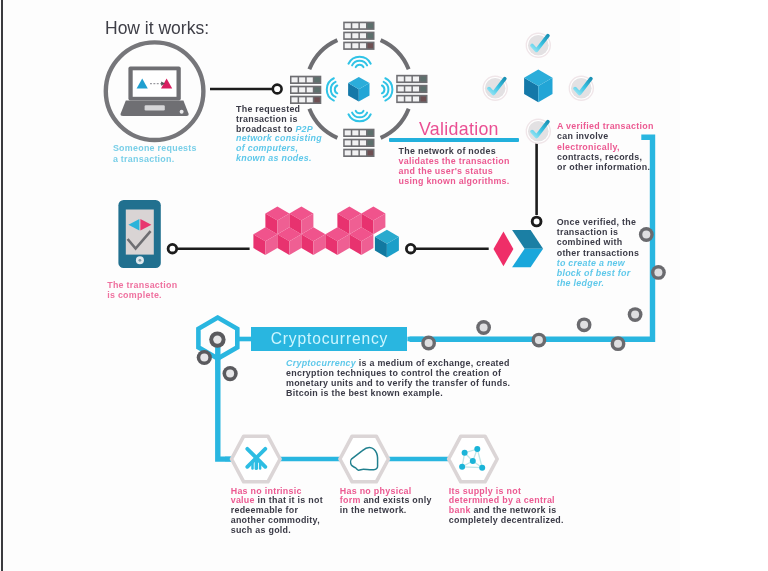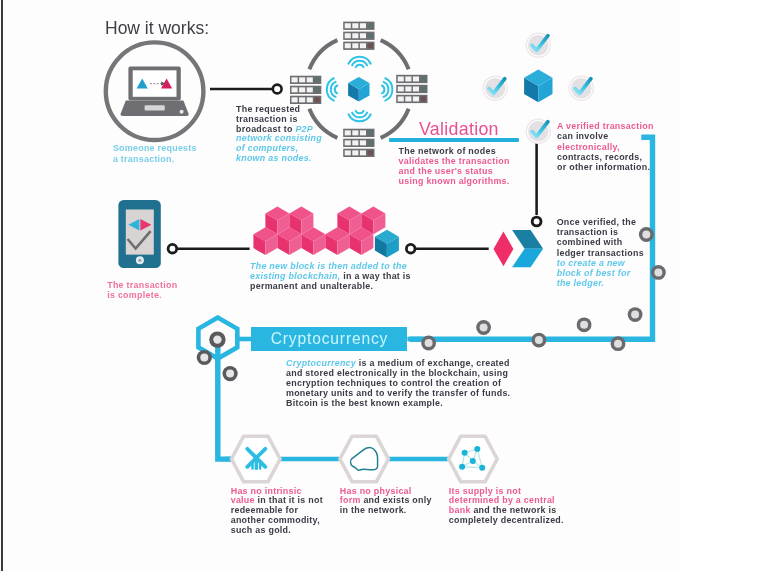--- a/index.html
+++ b/index.html
@@ -76,21 +76,21 @@
       <div><span class="dark">can involve</span></div>
       <div><span class="pink">electronically,</span></div>
       <div><span class="dark">contracts, records,</span></div>
       <div><span class="dark">or other information.</span></div>
     </div>
 
   <div class="abs cap" id="txt-combined" style="left:556.7px;top:216.6px;line-height:10.32px;">
       <div><span class="dark">Once verified, the</span></div>
       <div><span class="dark">transaction is</span></div>
       <div><span class="dark">combined with</span></div>
-      <div><span class="dark">ledger transactions</span></div>
+      <div><span class="dark">other transactions</span></div>
       <div><span class="blue">to create a new</span></div>
       <div><span class="blue">block of best for</span></div>
       <div><span class="blue">the ledger.</span></div>
     </div>
 
   <svg class="abs" id="phone-svg" style="left:116px;top:198px;" width="48" height="74" viewBox="0 0 48 74">
     <rect x="2.4" y="2" width="42.4" height="68.1" rx="5.2" fill="#21708f"></rect>
     <rect x="9.8" y="11.5" width="28" height="45.1" fill="#d9d4d4"></rect>
     <circle cx="23.9" cy="62.3" r="4.0" fill="#dfe9ee"></circle>
     <circle cx="23.9" cy="62.3" r="1.4" fill="#7f9aa6"></circle>
@@ -157,25 +157,20 @@
         <path d="M12.0 -6.92 L0 0 L0 13.85 L12.0 6.92 Z" fill="#1b9fc9"></path>
       </g>
     </g>
   </svg>
 
   <svg class="abs" id="conn2" style="left:164px;top:238px;" width="92" height="22" viewBox="0 0 92 22">
     <circle cx="8.4" cy="10.7" r="4.3" fill="#ffffff" stroke="#1c1c1c" stroke-width="2.8"></circle>
     <path d="M12.7 10.7 H 85.6" stroke="#1c1c1c" stroke-width="2.4"></path>
   </svg>
 
-  <div class="abs cap" id="txt-newblock" style="left:250px;top:261px;line-height:10px;">
-      <div><span class="blue">The new block is then added to the</span></div>
-      <div><span class="blue">existing blockchain,</span><span class="dark"> in a way that is</span></div>
-      <div><span class="dark">permanent and unalterable.</span></div>
-    </div>
 
   <svg class="abs" id="conn3" style="left:400px;top:238px;" width="95" height="22" viewBox="0 0 95 22">
     <circle cx="10.7" cy="10.7" r="4.3" fill="#ffffff" stroke="#1c1c1c" stroke-width="2.8"></circle>
     <path d="M15.0 10.7 H 88.7" stroke="#1c1c1c" stroke-width="2.4"></path>
   </svg>
 
   <svg class="abs" id="vert-conn" style="left:525px;top:132px;" width="30" height="100" viewBox="0 0 30 100">
     <path d="M11.6 6 V 83" stroke="#1c1c1c" stroke-width="2.6"></path>
     <circle cx="11.6" cy="89.5" r="4.4" fill="#ffffff" stroke="#1c1c1c" stroke-width="2.9"></circle>
   </svg>
@@ -244,21 +239,20 @@
         </g>
     </g>
   </svg>
 
   <div class="abs" id="crypto-banner">
     <span>Cryptocurrency</span>
   </div>
 
   <div class="abs cap" id="crypto-body" style="left:250px;top:358px;line-height:10px;margin-left:36px;">
       <div><span class="blue">Cryptocurrency</span><span class="dark"> is a medium of exchange, created</span></div>
-      <div><span class="dark">and stored electronically in the blockchain, using</span></div>
       <div><span class="dark">encryption techniques to control the creation of</span></div>
       <div><span class="dark">monetary units and to verify the transfer of funds.</span></div>
       <div><span class="dark">Bitcoin is the best known example.</span></div>
     </div>
 
   <svg class="abs" id="features-svg" style="left:225px;top:430px;" width="280" height="60" viewBox="0 0 280 60">
     <g stroke="#29b6e0" stroke-width="4.6" fill="none">
       <path d="M51.1 29.0 H 118.9"></path>
       <path d="M159.5 29.0 H 227.6"></path>
       <path d="M0 29.0 H 10.5"></path>

